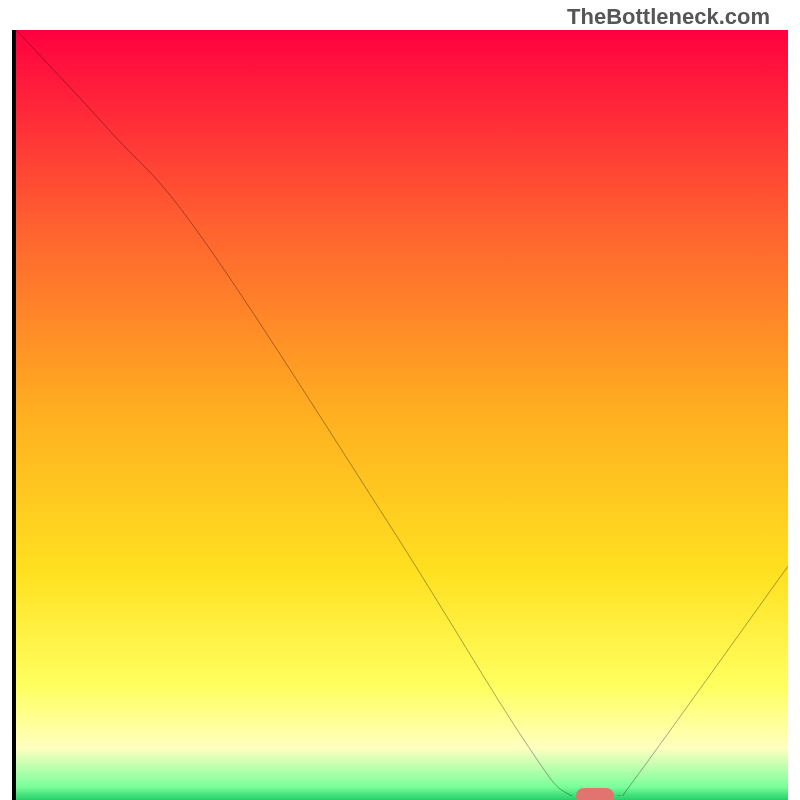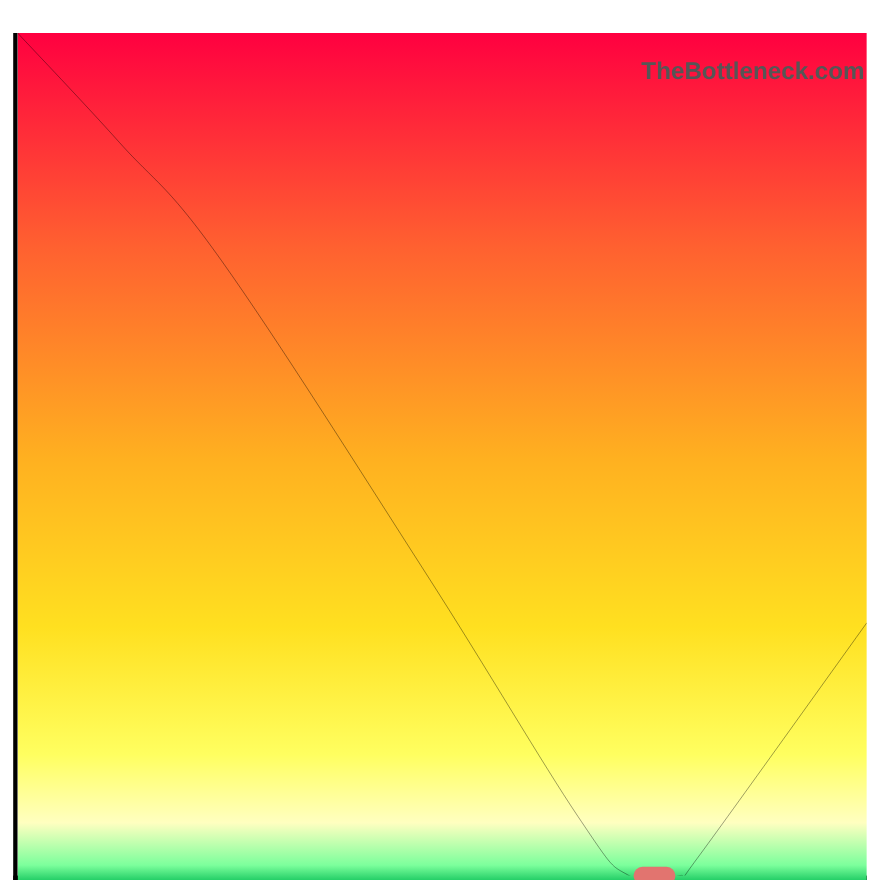--- a/index.html
+++ b/index.html
@@ -1,17 +1,17 @@
 <!DOCTYPE html>
 <html><head>
 <meta charset="utf-8">
 <style>
 * { margin: 0; padding: 0; box-sizing: border-box; }
 body { width: 800px; height: 800px; overflow: hidden; font-family: Arial, sans-serif; position: relative; background: #fff; }
-.watermark { position: absolute; top: 4px; right: 14px; font-size: 22px; font-weight: bold; color: #565656; z-index: 10; margin-top: 48px; }
+.watermark { position: absolute; top: 4px; right: 30px; font-size: 22px; font-weight: bold; color: #565656; z-index: 10; }
 .chart-frame { position: absolute; top: 30px; left: 12px; width: 776px; height: 770px; border-left: 4px solid #000; border-bottom: 4px solid #000; }
 .gradient-bg { position: absolute; inset: 0; bottom: 4px; }
 svg.curve { position: absolute; top: 0; left: 0; width: 100%; height: 100%; }
 .marker { position: absolute; width: 38px; height: 16px; background: #e2746f; border-radius: 9px; transform: translate(-50%, -50%); z-index: 5; }
 </style>
 </head>
 <body>
 
 <div class="watermark">TheBottleneck.com</div>
 

